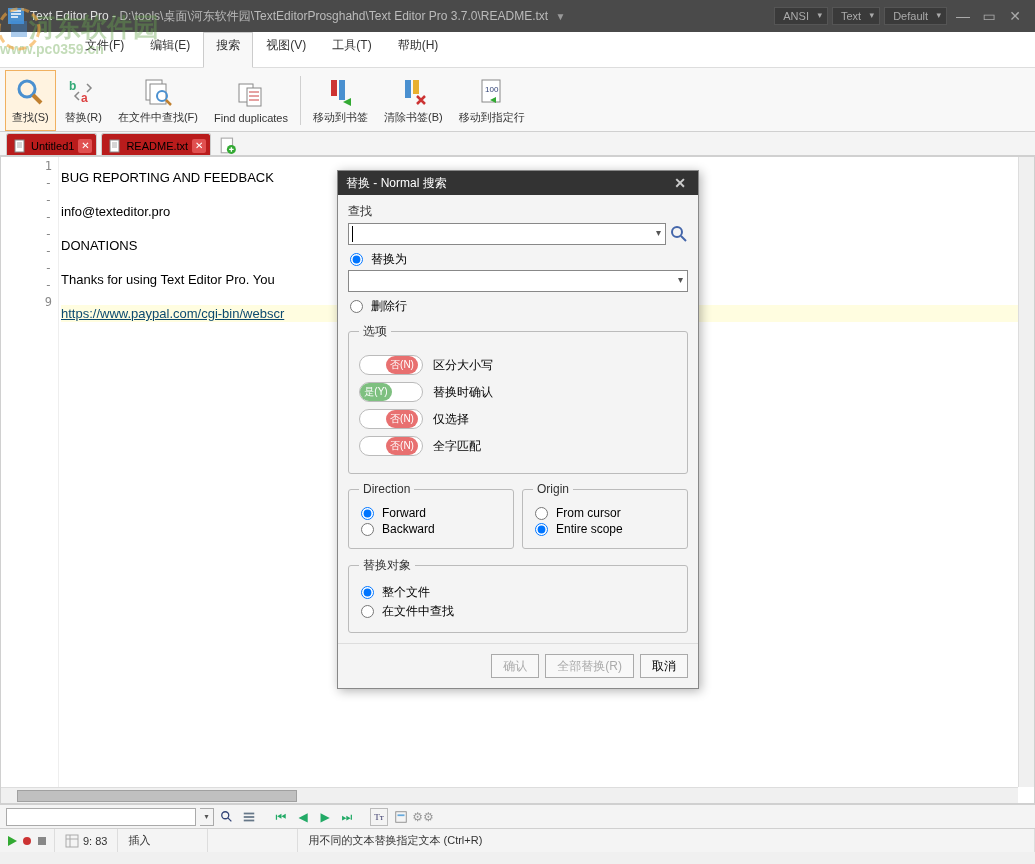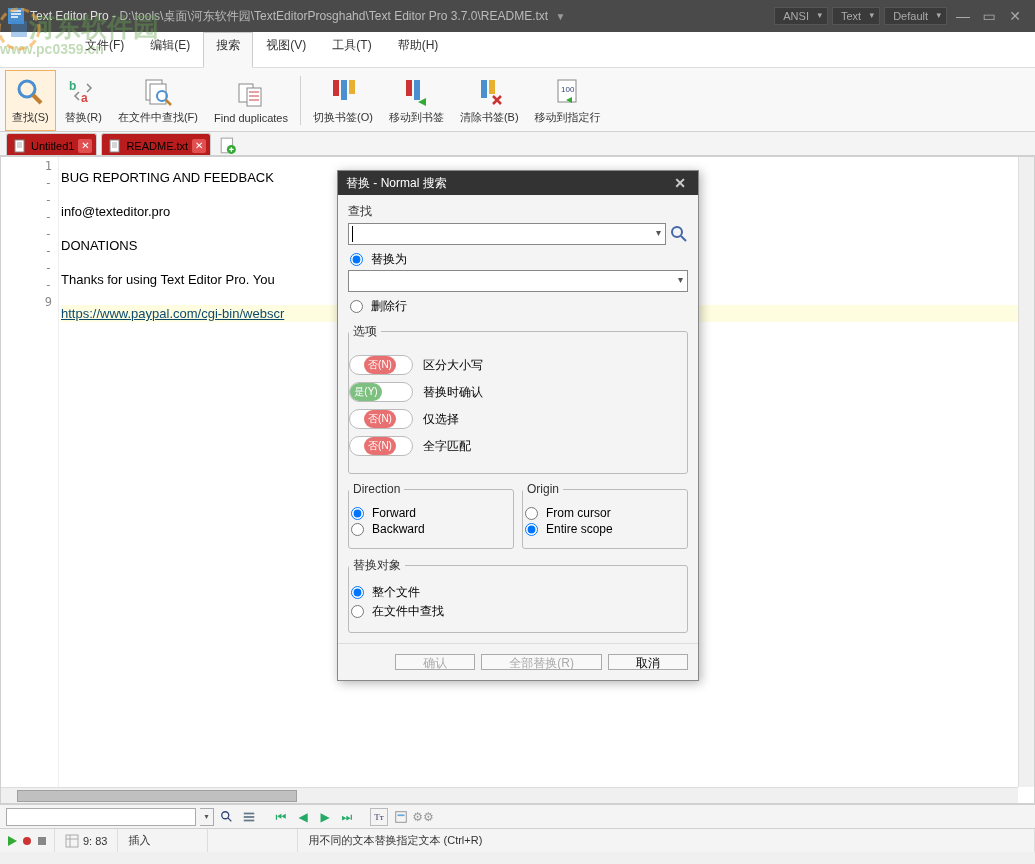--- a/index.html
+++ b/index.html
@@ -73,31 +73,31 @@
 .dialog .dlg-title .spacer { flex: 1; }
 .dialog .dlg-title .dlg-close { color: #ccc; font-size: 14px; font-weight: bold; padding:0 4px;}
 .dialog .dlg-body { padding: 6px 10px 10px 10px; }
 .dialog .field-label { font-size: 12px; color: #333; margin: 2px 0 3px 0; }
 .dialog .field-row { display: flex; align-items: center; margin-bottom: 6px; }
 .dialog .combo { flex: 1; height: 22px; border: 1px solid #888; background: #fff; position: relative; }
 .dialog .combo .caret { position: absolute; right: 4px; top: 3px; font-size: 10px; color: #555; }
 .dialog .srch-icon { width: 18px; height: 18px; margin-left: 4px; }
 .dialog .radio-row { display: flex; align-items: center; gap: 6px; font-size: 12px; margin: 2px 0; }
 .dialog .radio-row input { margin: 0 2px; }
-.dialog fieldset { border: 1px solid #bbb; border-radius: 3px; padding: 8px 10px 10px 0; margin-top: 8px; background: #f4f4f4; }
+.dialog fieldset { border: 1px solid #bbb; border-radius: 3px; padding: 8px 10px 10px 10px; margin-top: 8px; background: #f4f4f4; }
 .dialog fieldset legend { font-size: 12px; padding: 0 4px; color: #333; }
 .dialog .toggle-row { display: flex; align-items: center; gap: 10px; margin: 7px 0; }
 .dialog .toggle { width: 64px; height: 20px; border-radius: 10px; border: 1px solid #bbb; background: #fff; position: relative; font-size: 11px; }
 .dialog .toggle .knob { position: absolute; top: 0px; width: 32px; height: 18px; border-radius: 9px; display: flex; align-items: center; justify-content: center; color: #fff; font-size: 10px; }
-.dialog .toggle.off .knob { right: 16px; background: #e87070; }
+.dialog .toggle.off .knob { right: 4px; background: #e87070; }
 .dialog .toggle.on .knob { left: 0; background: #7ec080; }
 .dialog .two-col { display: flex; gap: 8px; }
 .dialog .two-col fieldset { flex: 1; }
 .dialog .dlg-buttons { display: flex; justify-content: flex-end; gap: 6px; padding: 10px 10px; border-top: 1px solid #ddd; background:#f4f4f4;}
-.dialog .dlg-buttons button { height: 16px; padding: 0 27px; border: 1px solid #aaa; background: #f8f8f8; font-size: 12px; }
+.dialog .dlg-buttons button { height: 24px; padding: 0 11px; border: 1px solid #aaa; background: #f8f8f8; font-size: 12px; }
 .dialog .dlg-buttons button:disabled { color: #aaa; }
 </style>
 </head>
 <body>
 
 <div class="wm-icon">
   <svg viewBox="0 0 50 50">
       <circle cx="25" cy="25" r="20" fill="none" stroke="#f4a438" stroke-width="3" stroke-dasharray="8 4"></circle>
       <rect x="17" y="17" width="16" height="16" fill="#3a88d6" opacity="0.7"></rect>
     </svg>
@@ -178,30 +178,20 @@
         </svg>
       </div>
       <div class="rlabel">Find duplicates</div>
     </div>
     <div class="sep"></div>
     <div class="rbtn">
       <div class="ricon">
         <svg viewBox="0 0 32 32">
           <rect x="6" y="4" width="6" height="16" fill="#c33"></rect>
           <rect x="14" y="4" width="6" height="20" fill="#4a90d0"></rect>
-          <rect x="22" y="4" width="6" height="14" fill="#e8b030"></rect>
-        </svg>
-      </div>
-      <div class="rlabel">切换书签(O)</div>
-    </div>
-    <div class="rbtn">
-      <div class="ricon">
-        <svg viewBox="0 0 32 32">
-          <rect x="6" y="4" width="6" height="16" fill="#c33"></rect>
-          <rect x="14" y="4" width="6" height="20" fill="#4a90d0"></rect>
           <path d="M18 26l8-4v8z" fill="#3a3"></path>
         </svg>
       </div>
       <div class="rlabel">移动到书签</div>
     </div>
     <div class="rbtn">
       <div class="ricon">
         <svg viewBox="0 0 32 32">
           <rect x="8" y="4" width="6" height="18" fill="#4a90d0"></rect>
           <rect x="16" y="4" width="6" height="14" fill="#e8b030"></rect>

